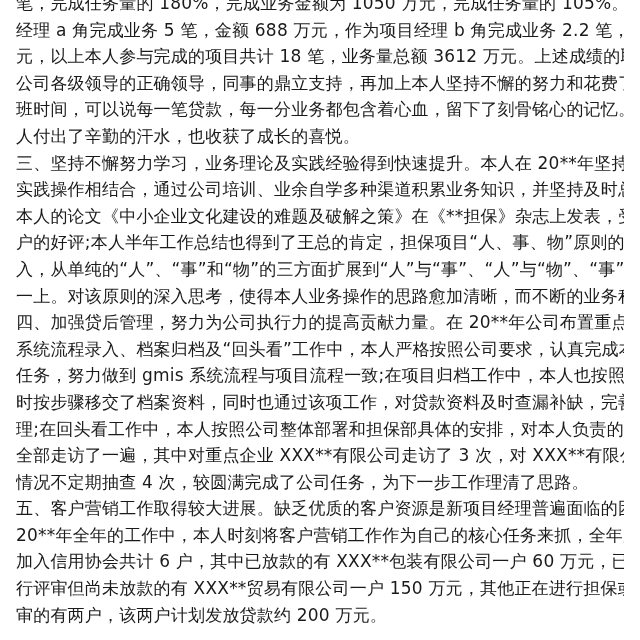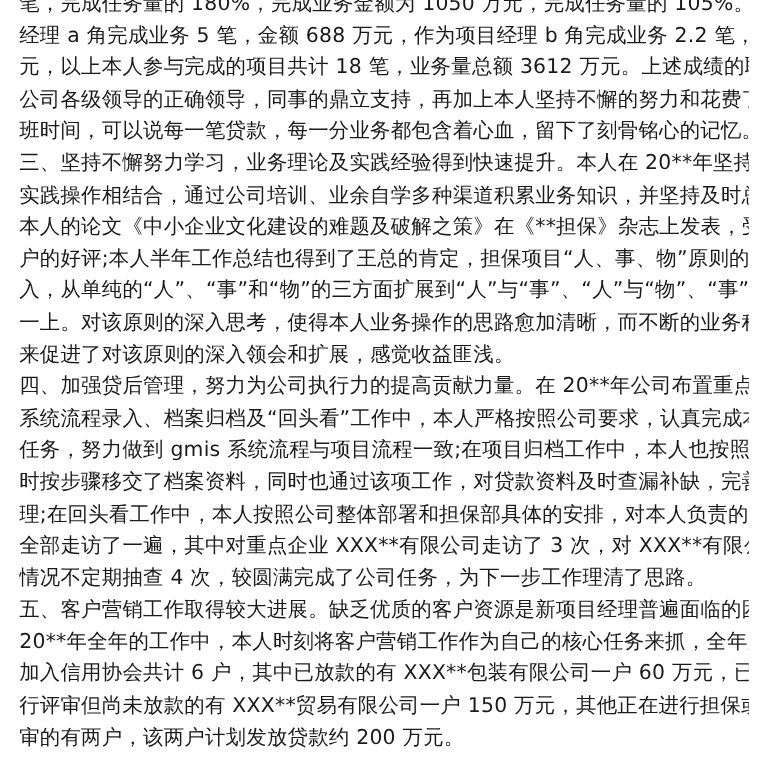--- a/index.html
+++ b/index.html
@@ -18,27 +18,27 @@
 </head>
 <body>
 
 <div class="page">
   <div class="doc">
     <div class="line">笔，完成任务量的 180%，完成业务金额为 1050 万元，完成任务量的 105%。其中作为项目</div>
     <div class="line">经理 a 角完成业务 5 笔，金额 688 万元，作为项目经理 b 角完成业务 2.2 笔，金额 362 万</div>
     <div class="line">元，以上本人参与完成的项目共计 18 笔，业务量总额 3612 万元。上述成绩的取得得益于</div>
     <div class="line">公司各级领导的正确领导，同事的鼎立支持，再加上本人坚持不懈的努力和花费了大量的加</div>
     <div class="line">班时间，可以说每一笔贷款，每一分业务都包含着心血，留下了刻骨铭心的记忆。20**年本</div>
+    <div class="line">人付出了辛勤的汗水，也收获了成长的喜悦。</div>
     <div class="line">三、坚持不懈努力学习，业务理论及实践经验得到快速提升。本人在 20**年坚持理论学习与</div>
     <div class="line">实践操作相结合，通过公司培训、业余自学多种渠道积累业务知识，并坚持及时总结。年中</div>
     <div class="line">本人的论文《中小企业文化建设的难题及破解之策》在《**担保》杂志上发表，受到不少客</div>
     <div class="line">户的好评;本人半年工作总结也得到了王总的肯定，担保项目“人、事、物”原则的思考逐步深</div>
     <div class="line">入，从单纯的“人”、“事”和“物”的三方面扩展到“人”与“事”、“人”与“物”、“事”与“物”的对立统</div>
     <div class="line">一上。对该原则的深入思考，使得本人业务操作的思路愈加清晰，而不断的业务积累又反过</div>
-    <div class="line">来促进了对该原则的深入领会和扩展，感觉收益匪浅。</div>
     <div class="line">四、加强贷后管理，努力为公司执行力的提高贡献力量。在 20**年公司布置重点进行的 gmis</div>
     <div class="line">系统流程录入、档案归档及“回头看”工作中，本人严格按照公司要求，认真完成本人项下的</div>
     <div class="line">任务，努力做到 gmis 系统流程与项目流程一致;在项目归档工作中，本人也按照公司要求按</div>
     <div class="line">时按步骤移交了档案资料，同时也通过该项工作，对贷款资料及时查漏补缺，完善了贷后管</div>
     <div class="line">理;在回头看工作中，本人按照公司整体部署和担保部具体的安排，对本人负责的贷款企业</div>
     <div class="line">全部走访了一遍，其中对重点企业 XXX**有限公司走访了 3 次，对 XXX**有限公司存货质押</div>
     <div class="line">情况不定期抽查 4 次，较圆满完成了公司任务，为下一步工作理清了思路。</div>
     <div class="line">五、客户营销工作取得较大进展。缺乏优质的客户资源是新项目经理普遍面临的困难，在</div>
     <div class="line">20**年全年的工作中，本人时刻将客户营销工作作为自己的核心任务来抓，全年度推荐企业</div>
     <div class="line">加入信用协会共计 6 户，其中已放款的有 XXX**包装有限公司一户 60 万元，已通过交通银</div>

